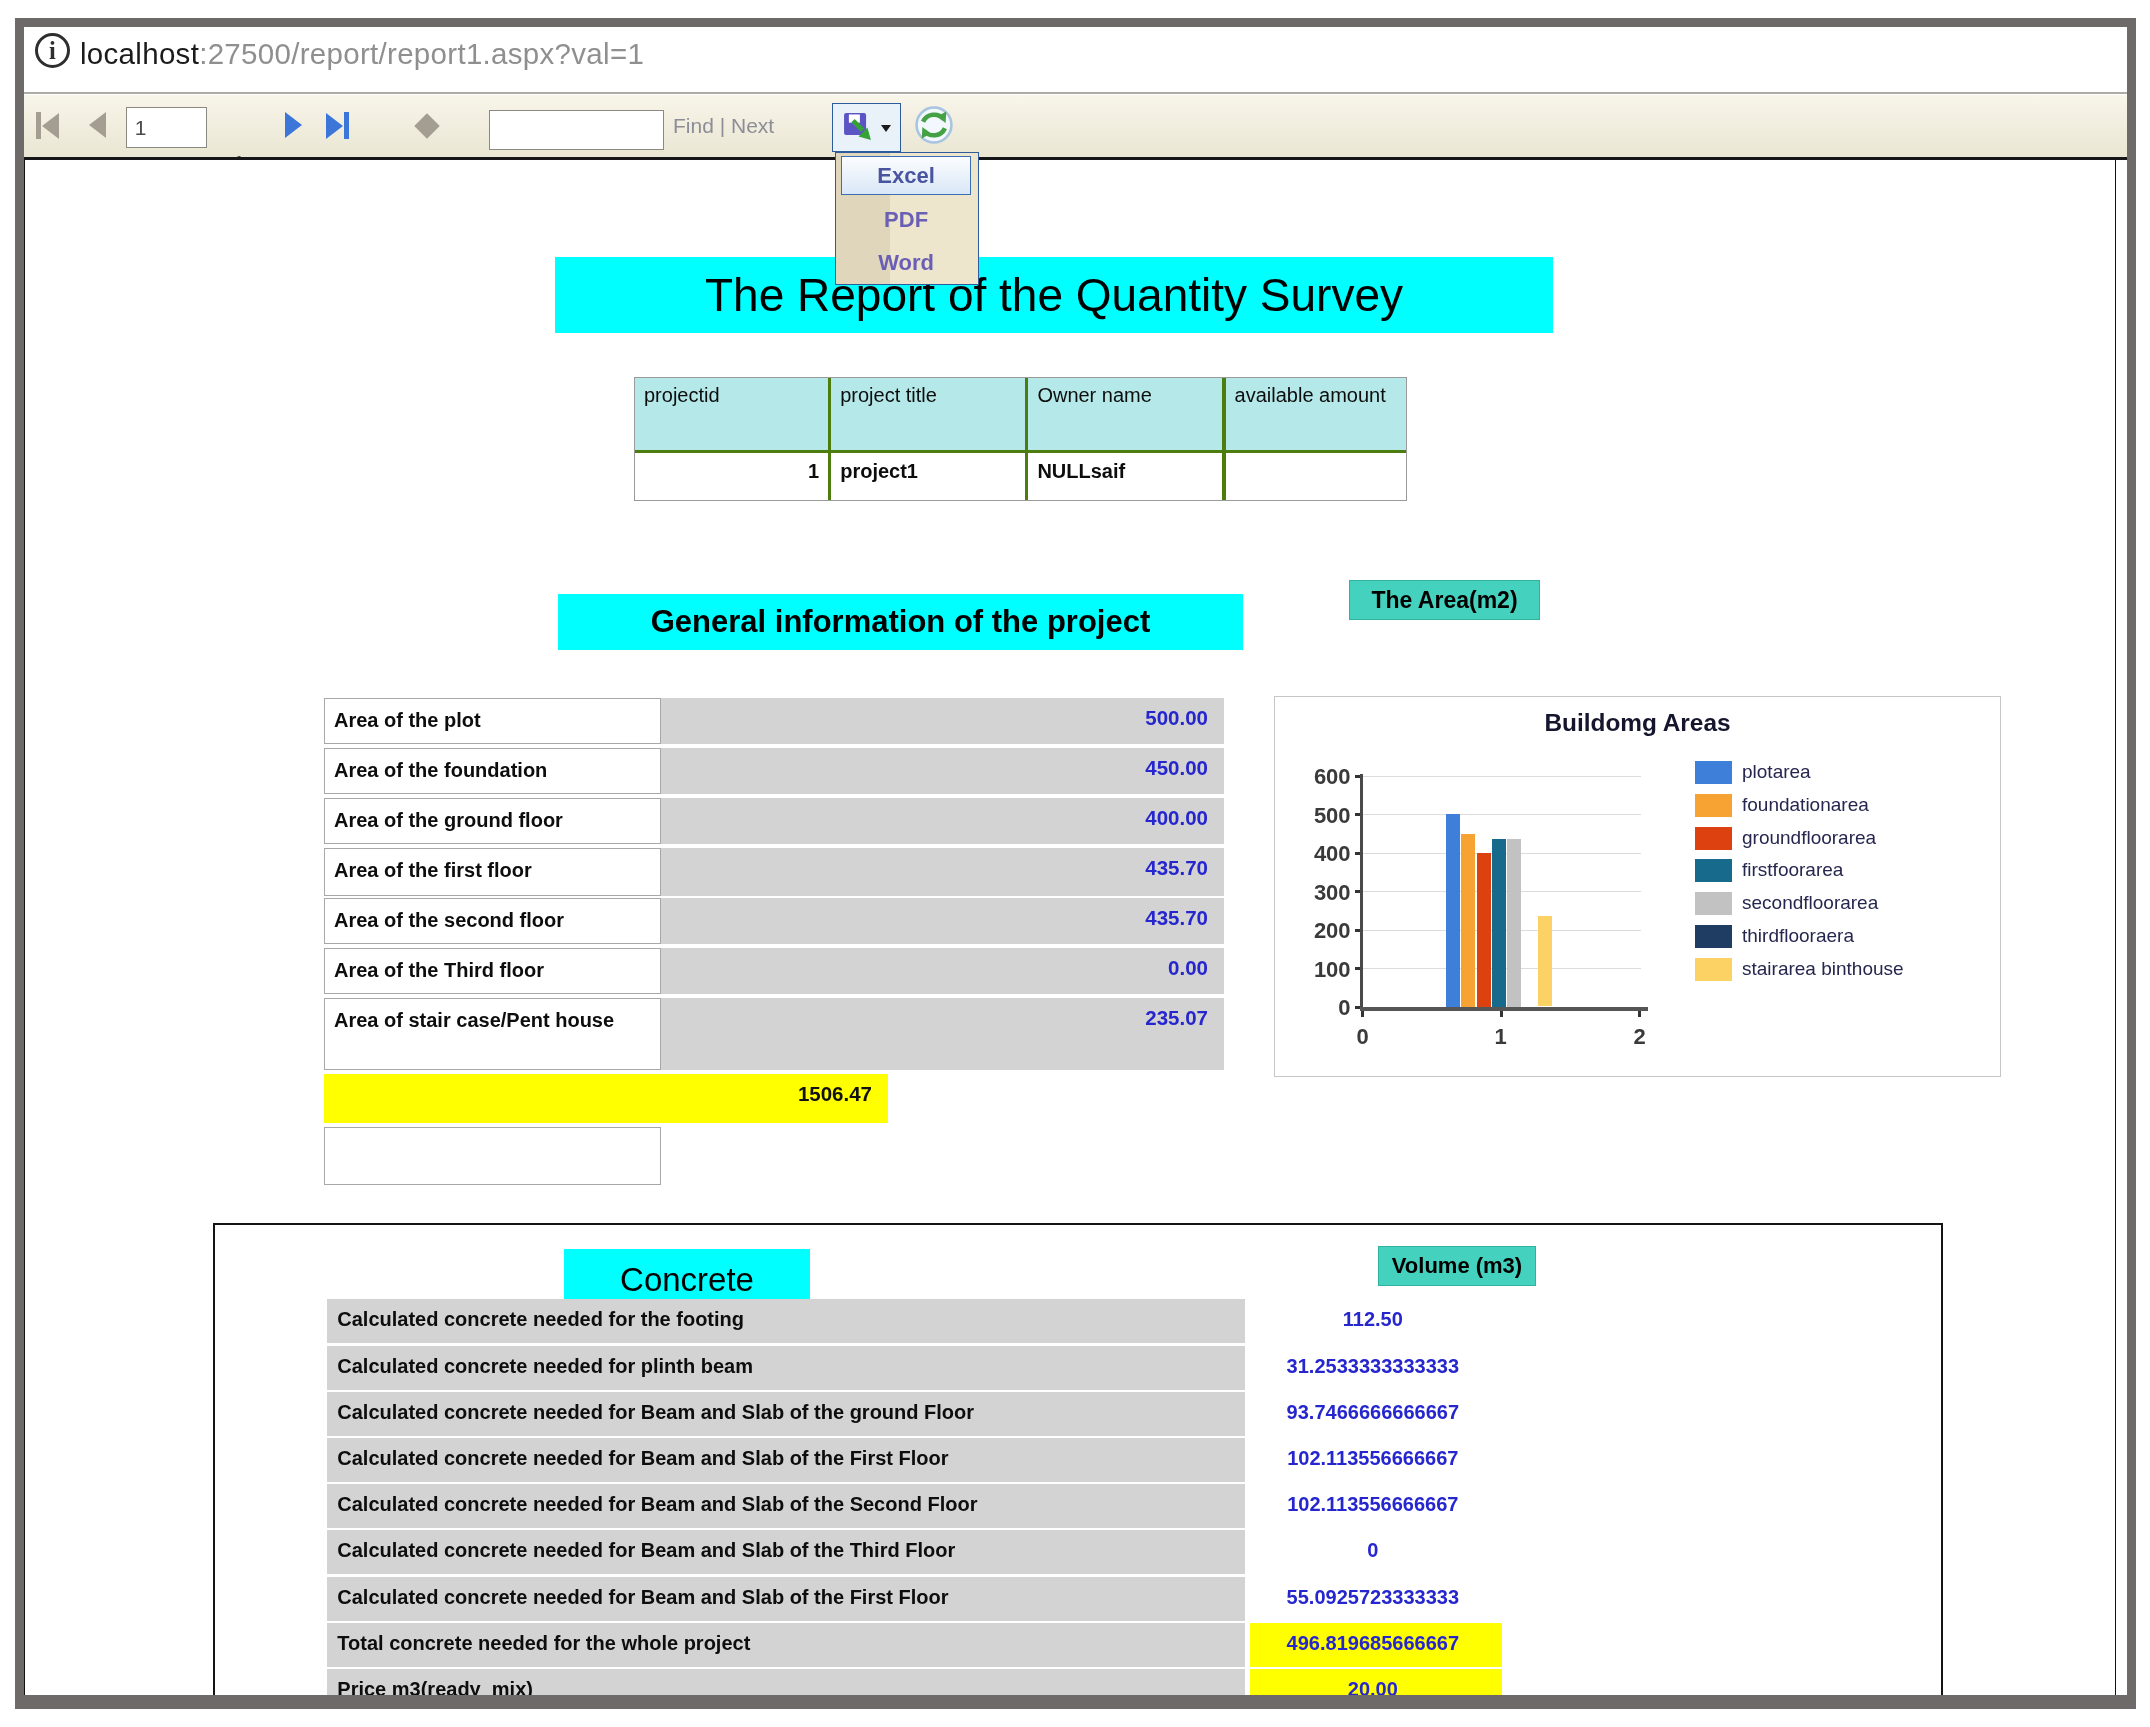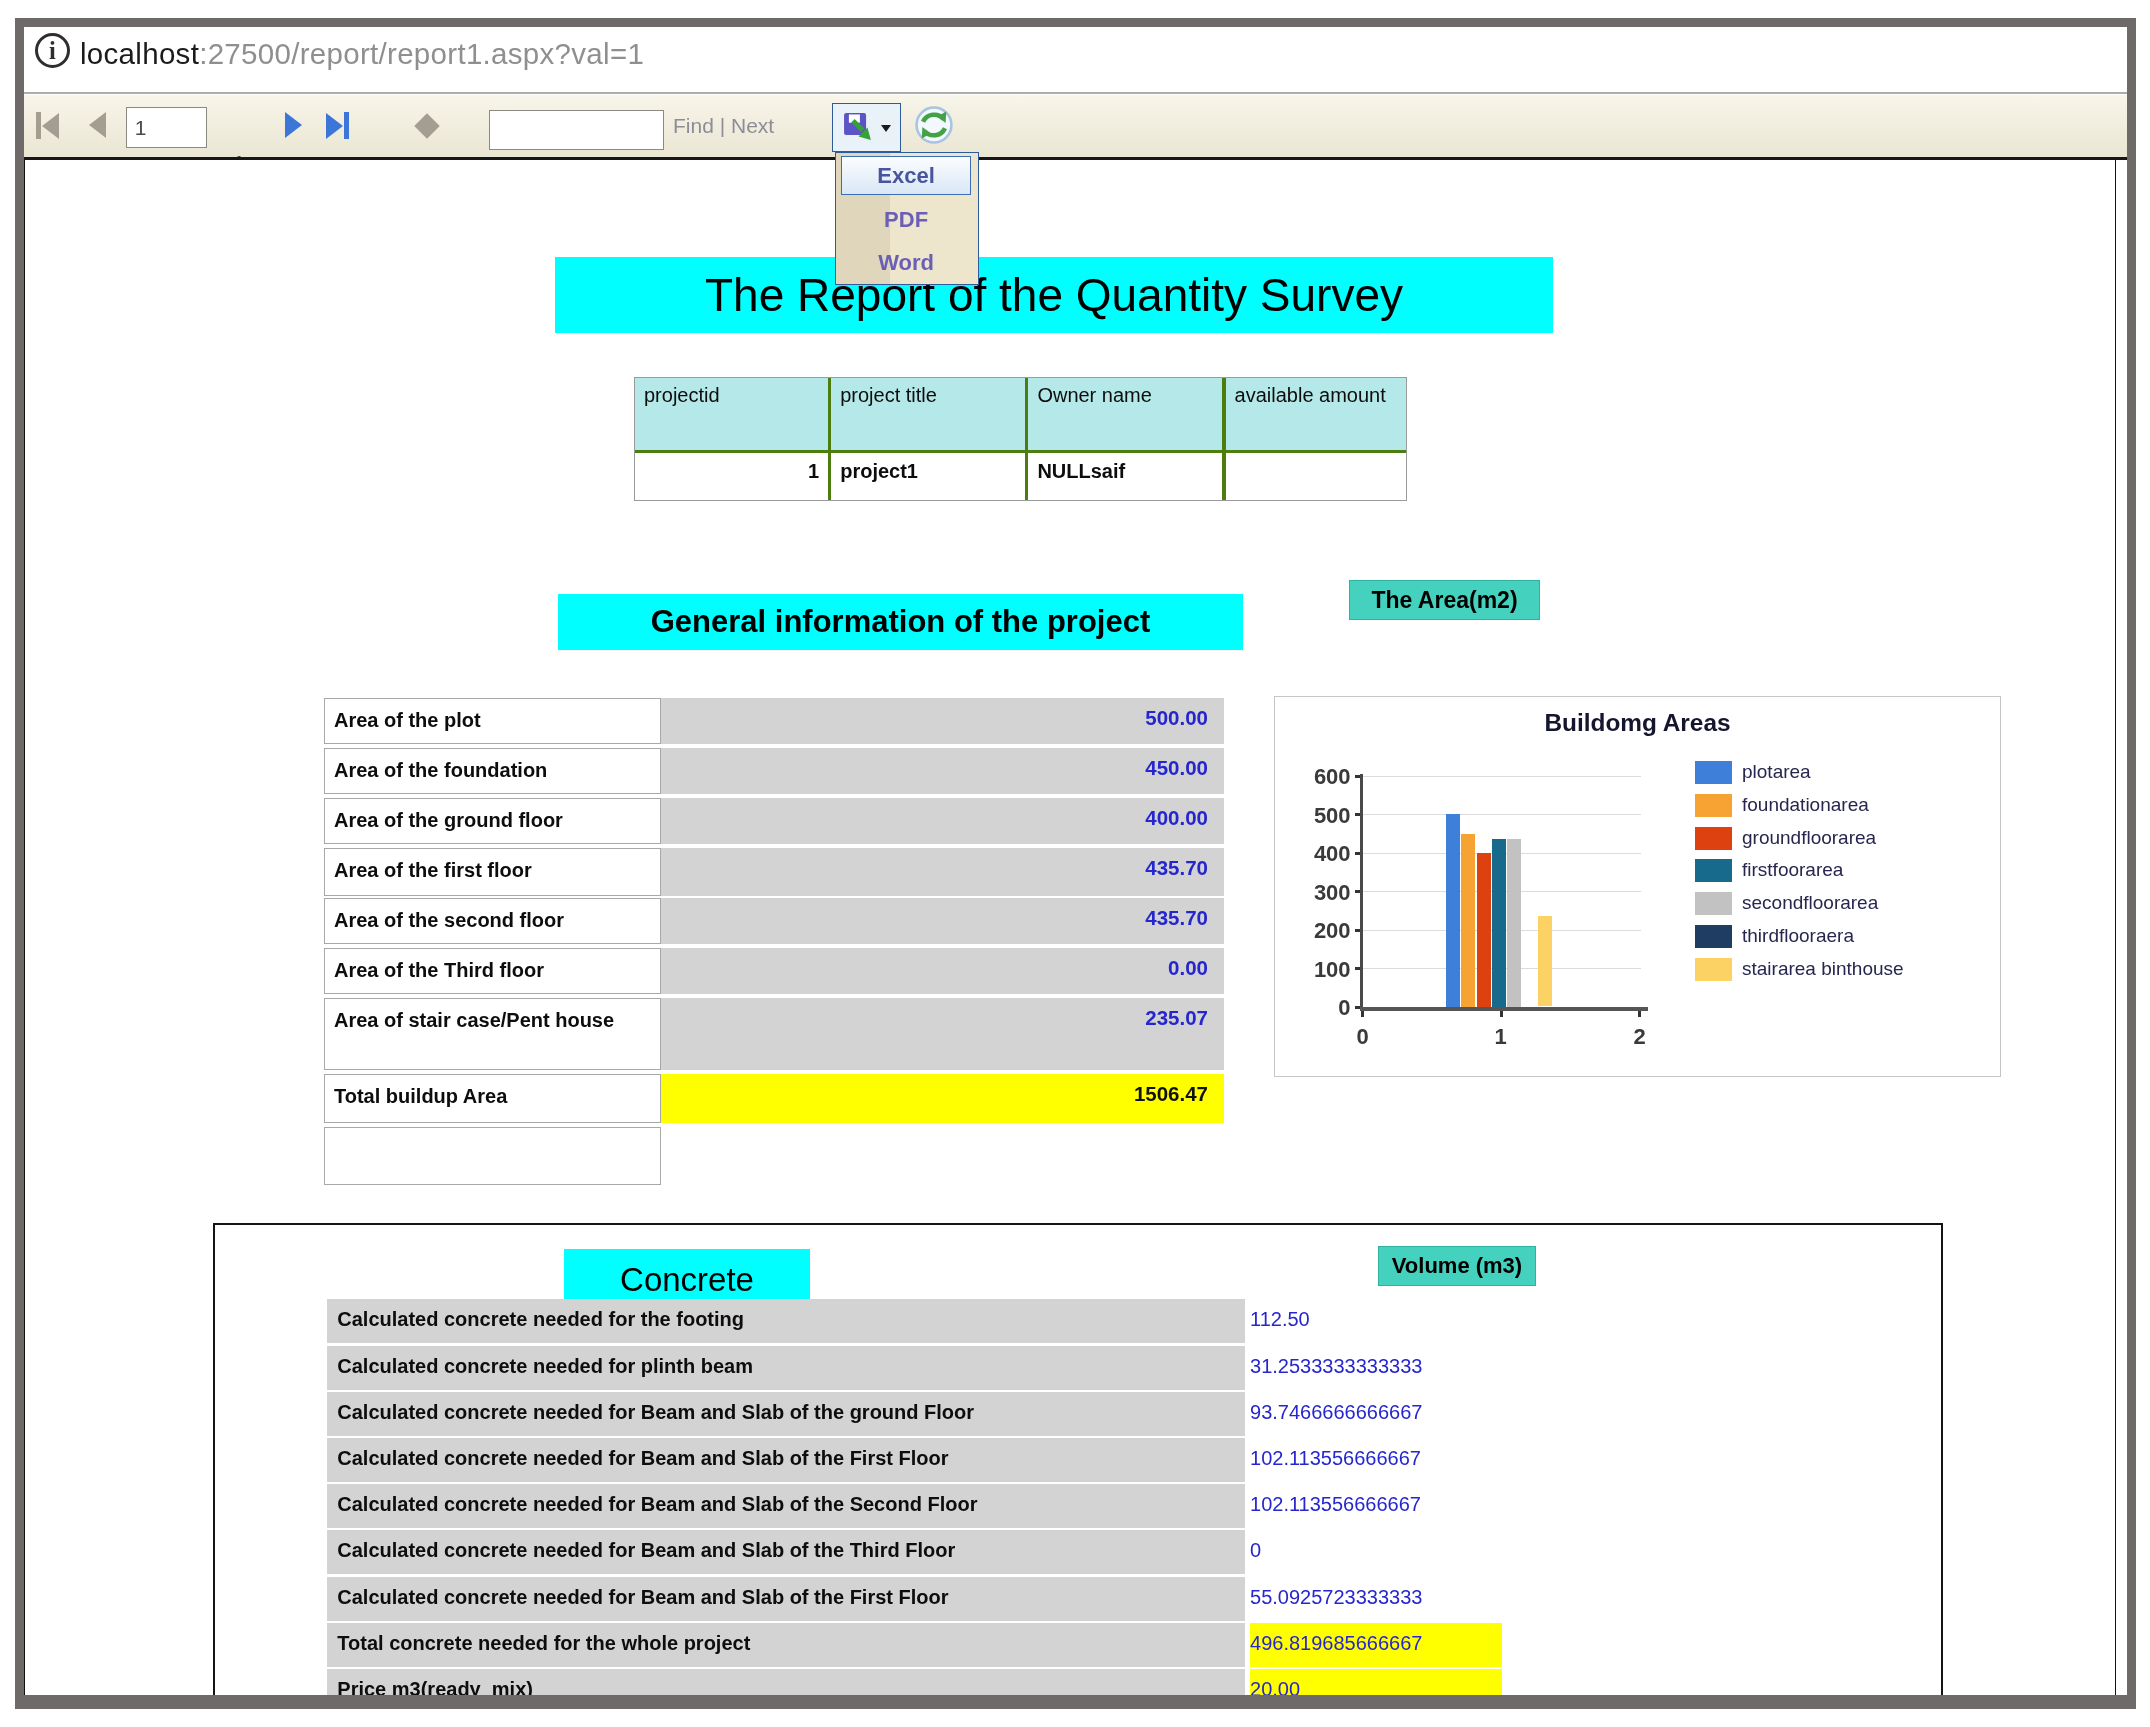--- a/index.html
+++ b/index.html
@@ -96,21 +96,21 @@
 
   
   #concrete-box{left:213px;top:1223px;width:1730px;height:472px;box-sizing:border-box;
                 border:2.6px solid #141414;border-bottom:none;background:#fff;overflow:hidden;}
   #concrete-heading{position:absolute;left:349px;top:24.4px;width:246px;height:62px;font-size:33px;}
   #volume-label{position:absolute;left:1163px;top:20.5px;width:158px;height:40px;font-size:22px;}
   .c-row{position:absolute;left:112px;display:flex;width:1175px;height:44px;}
   .c-label{width:918px;box-sizing:border-box;background:#D3D3D3;font-size:20px;font-weight:bold;
            color:#0d0d0d;padding:9px 0 0 10.3px;}
   .c-value{width:252px;box-sizing:border-box;background:#fff;color:#2626CF;font-size:20px;
-           font-weight:normal;text-align:left;padding:9px 6.4px 0 0;margin-left:5.1px;}
+           font-weight:bold;text-align:center;padding:9px 6.4px 0 0;margin-left:5.1px;}
   .c-value.hl{background:#FFFF00;}
 </style>
 </head>
 <body>
 
 <div id="page">
   <div id="frame" class="abs"></div>
 
   <div id="info-icon" class="abs">i</div>
   <div id="address-url" class="abs">
@@ -199,21 +199,20 @@
       </div>
       <div class="area-row" style="top: 250px; height: 46px;">
         <div class="a-label">Area of the Third floor</div>
         <div class="a-value">0.00</div>
       </div>
       <div class="area-row" style="top: 300px; height: 72px;">
         <div class="a-label">Area of stair case/Pent house</div>
         <div class="a-value">235.07</div>
       </div>
       <div class="area-row" style="top: 376px; height: 49px;">
-        <div class="a-label">Total buildup Area</div>
         <div class="a-value hl">1506.47</div>
       </div>
       <div class="area-row" style="top: 429px; height: 58px;">
         <div class="a-label"></div>
         <div class="a-value empty"></div>
       </div>
     </div>
 
   <div id="chart-panel" class="abs">
     <div id="chart-title">Buildomg Areas</div>

